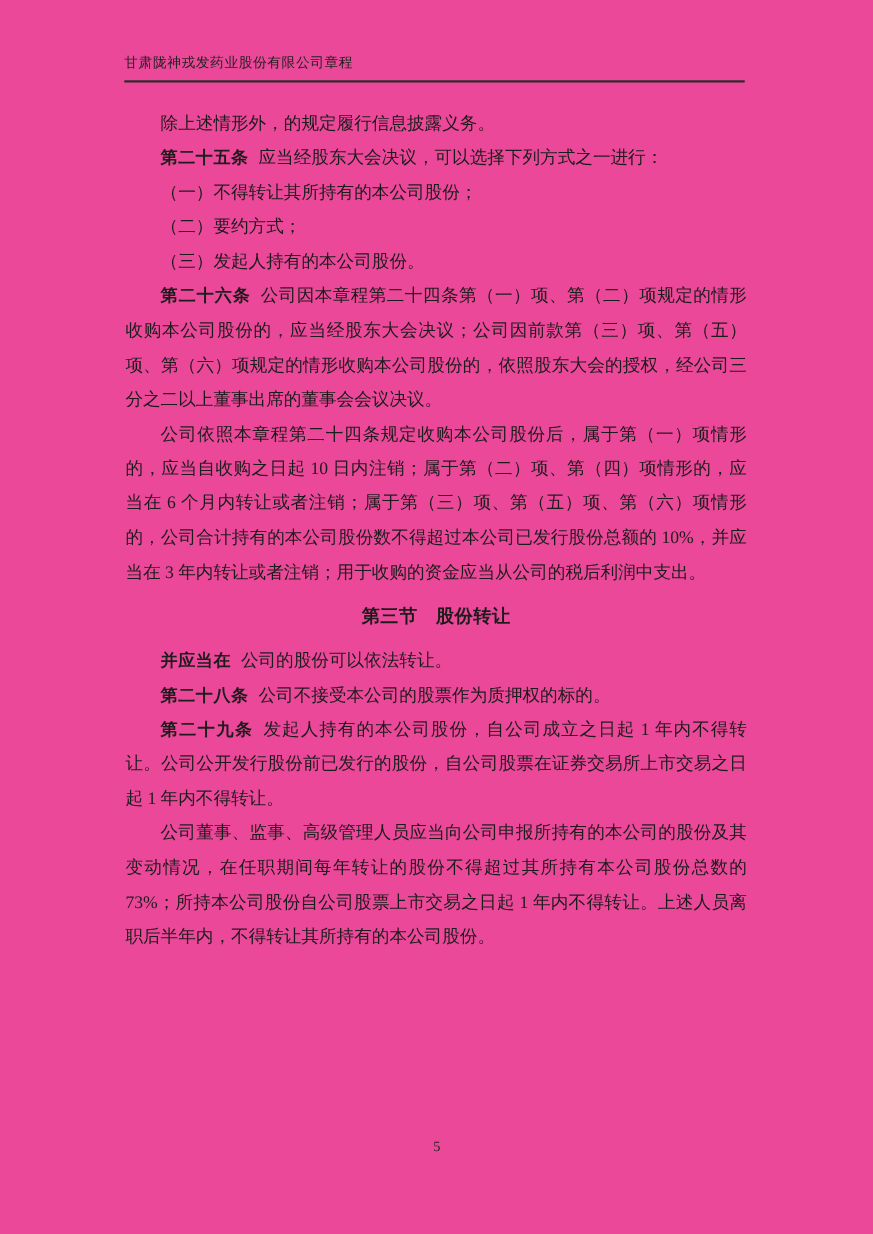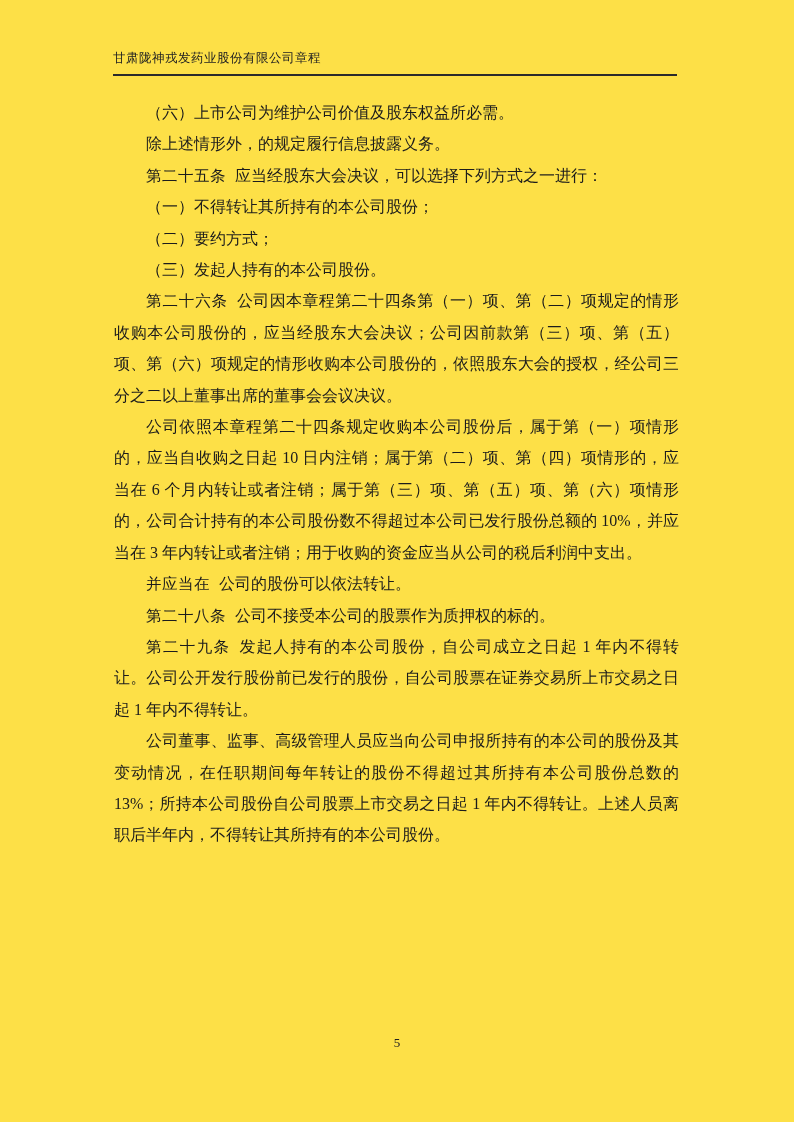--- a/index.html
+++ b/index.html
@@ -6,21 +6,21 @@
 
   html, body {
     background: #e8e8e8;
     font-family: "Liberation Serif", "DejaVu Serif", serif;
   }
 
   .page {
     position: relative;
     width: 794px;
     height: 1122px;
-    background: #fde047;
+    background: #ec4899;
     margin: 0 auto;
     overflow: hidden;
     color: #1c1c1c;
   }
 
   .page-header {
     position: absolute;
     left: 113px;
     width: 564px;
     top: 48px;
@@ -43,21 +43,21 @@
     line-height: 31.4px;
     text-align: justify;
   }
 
   .doc-body p.para {
     margin: 0;
     text-indent: 2em;
   }
 
   .doc-body p.para b.article-num {
-    font-weight: normal;
+    font-weight: bold;
     font-family: "Liberation Sans", "DejaVu Sans", sans-serif;
     font-size: 15.5px;
     margin-right: 9px;
     letter-spacing: 0.5px;
   }
 
   .doc-body .section-heading {
     text-align: center;
     text-indent: 0;
     font-weight: bold;
@@ -88,31 +88,31 @@
 <body>
 
 <div class="page">
 
   <div class="page-header">
     <span class="header-title">甘肃陇神戎发药业股份有限公司章程</span>
   </div>
 
   <div class="doc-body">
 
-  <p class="para"><span>（六）上市公司为维护公司价值及股东权益所必需。</span></p>
       <p class="para"><span>除上述情形外，的规定履行信息披露义务。</span></p>
       <p class="para"><b class="article-num">第二十五条</b><span>应当经股东大会决议，可以选择下列方式之一进行：</span></p>
       <p class="para"><span>（一）不得转让其所持有的本公司股份；</span></p>
       <p class="para"><span>（二）要约方式；</span></p>
       <p class="para"><span>（三）发起人持有的本公司股份。</span></p>
       <p class="para"><b class="article-num">第二十六条</b><span>公司因本章程第二十四条第（一）项、第（二）项规定的情形收购本公司股份的，应当经股东大会决议；公司因前款第（三）项、第（五）项、第（六）项规定的情形收购本公司股份的，依照股东大会的授权，经公司三分之二以上董事出席的董事会会议决议。</span></p>
       <p class="para"><span>公司依照本章程第二十四条规定收购本公司股份后，属于第（一）项情形的，应当自收购之日起 10 日内注销；属于第（二）项、第（四）项情形的，应当在 6 个月内转让或者注销；属于第（三）项、第（五）项、第（六）项情形的，公司合计持有的本公司股份数不得超过本公司已发行股份总额的 10%，并应当在 3 年内转让或者注销；用于收购的资金应当从公司的税后利润中支出。</span></p>
+      <div class="section-heading"><span class="section-label">第三节</span><span class="section-title">股份转让</span></div>
       <p class="para"><b class="article-num">并应当在</b><span>公司的股份可以依法转让。</span></p>
       <p class="para"><b class="article-num">第二十八条</b><span>公司不接受本公司的股票作为质押权的标的。</span></p>
       <p class="para"><b class="article-num">第二十九条</b><span>发起人持有的本公司股份，自公司成立之日起 1 年内不得转让。公司公开发行股份前已发行的股份，自公司股票在证券交易所上市交易之日起 1 年内不得转让。</span></p>
-      <p class="para"><span>公司董事、监事、高级管理人员应当向公司申报所持有的本公司的股份及其变动情况，在任职期间每年转让的股份不得超过其所持有本公司股份总数的 13%；所持本公司股份自公司股票上市交易之日起 1 年内不得转让。上述人员离职后半年内，不得转让其所持有的本公司股份。</span></p>
+      <p class="para"><span>公司董事、监事、高级管理人员应当向公司申报所持有的本公司的股份及其变动情况，在任职期间每年转让的股份不得超过其所持有本公司股份总数的 73%；所持本公司股份自公司股票上市交易之日起 1 年内不得转让。上述人员离职后半年内，不得转让其所持有的本公司股份。</span></p>
     </div>
 
   <div class="page-footer">
     <span class="page-number">5</span>
   </div>
 
 </div>
 
 </body></html>

